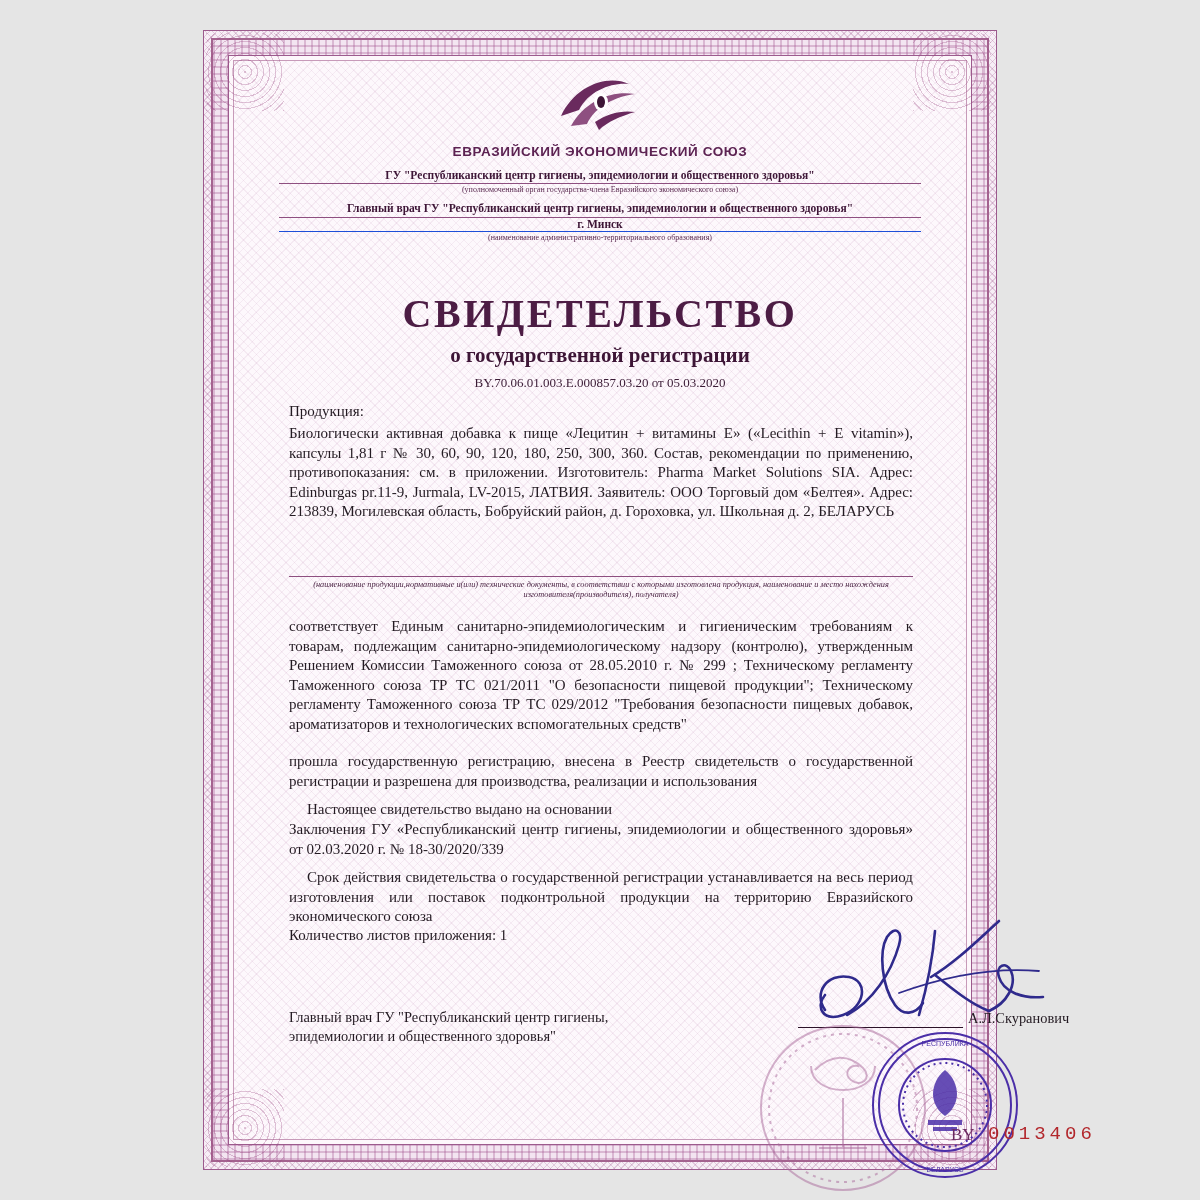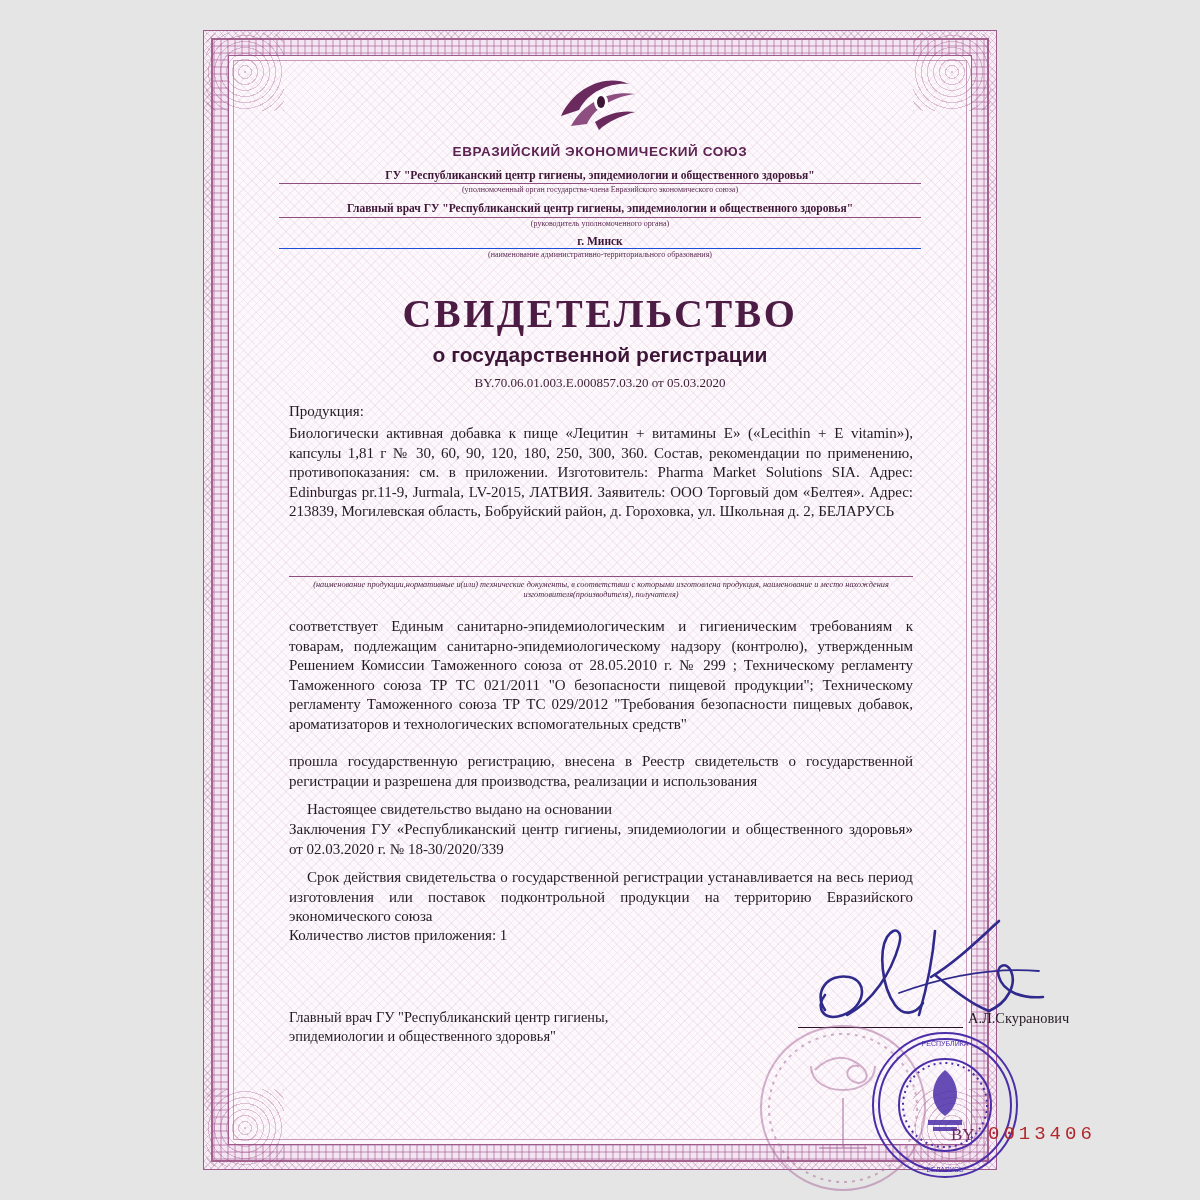--- a/index.html
+++ b/index.html
@@ -99,21 +99,21 @@
     text-align:center;
     font-family:"Liberation Serif", serif;
     font-weight:bold;
     font-size:40px;
     letter-spacing:2.5px;
     color:#4c1c44;
   }
   .cert-sub{
     position:absolute;left:0;top:283px;width:100%;
     text-align:center;
-    font-family:Liberation Sans, sans-serif;
+    font-family:Liberation Serif, serif;
     font-weight:bold;font-size:21px;color:#3d1536;
   }
   .cert-num{
     position:absolute;left:0;top:315px;width:100%;
     text-align:center;font-size:13px;color:#3a1b35;
   }
 
   .body-text{
     position:absolute;left:56px;width:624px;
     font-size:15px;line-height:1.3;color:#231a22;
@@ -195,21 +195,20 @@
       <ellipse cx="46" cy="26" rx="4" ry="6" fill="#3d1536"></ellipse>
       <path d="M40 46 C52 38, 66 34, 80 36 C66 40, 52 46, 44 54 Z" fill="#6a2a5e"></path>
     </svg>
 
     <div class="eaeu-title">ЕВРАЗИЙСКИЙ ЭКОНОМИЧЕСКИЙ СОЮЗ</div>
 
     <div class="org-block">
       <div class="org-line">ГУ "Республиканский центр гигиены, эпидемиологии и общественного здоровья"</div>
       <div class="org-caption">(уполномоченный орган государства-члена Евразийского экономического союза)</div>
       <div class="org-line">Главный врач ГУ "Республиканский центр гигиены, эпидемиологии и общественного здоровья"</div>
-      <div class="org-caption">(руководитель уполномоченного органа)</div>
       <div class="city-line">г. Минск</div>
       <div class="org-caption">(наименование административно-территориального образования)</div>
     </div>
 
     <div class="cert-title">СВИДЕТЕЛЬСТВО</div>
     <div class="cert-sub">о государственной регистрации</div>
     <div class="cert-num">BY.70.06.01.003.Е.000857.03.20 от 05.03.2020</div>
 
     <div class="body-text" id="product-label">Продукция:</div>
     <div class="body-text" id="product-desc">Биологически активная добавка к пище «Лецитин + витамины Е» («Lecithin + E vitamin»), капсулы 1,81 г № 30, 60, 90, 120, 180, 250, 300, 360. Состав, рекомендации по применению, противопоказания: см. в приложении. Изготовитель: Pharma Market Solutions SIA. Адрес: Edinburgas pr.11-9, Jurmala, LV-2015, ЛАТВИЯ. Заявитель: ООО Торговый дом «Белтея». Адрес: 213839, Могилевская область, Бобруйский район, д. Гороховка, ул. Школьная д. 2, БЕЛАРУСЬ</div>

